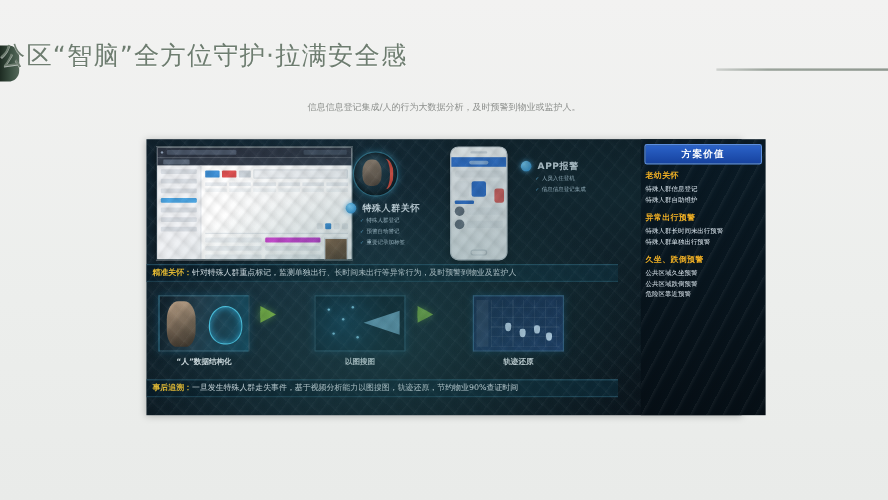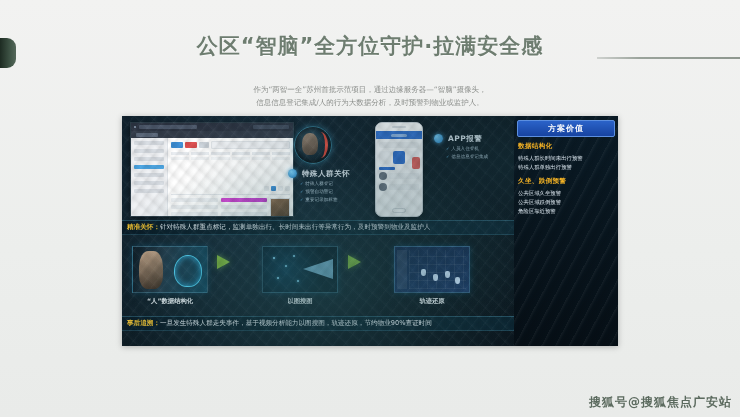--- a/index.html
+++ b/index.html
@@ -13,22 +13,22 @@
 
   
   .left-tab{
     position:absolute;left:0;top:38px;width:16px;height:30px;
     background:linear-gradient(90deg,#1d2b22 0%,#3d5244 60%,#55685a 100%);
     border-radius:0 9px 9px 0;
   }
 
   
   .title{
-    position:absolute;left:0;right:0;top:32px;text-align:center;
-    font-size:21px;font-weight:bold;color:#6e7d70;letter-spacing:1px;
+    position:absolute;left:0;right:0;top:32px;
+    font-size:21px;font-weight:normal;color:#6e7d70;letter-spacing:1px;
     text-shadow:0 1px 0 rgba(255,255,255,.6);
   }
   .title-rule{
     position:absolute;right:0;top:57px;width:143px;height:2px;
     background:linear-gradient(90deg,#cfd2cf 0%,#9aa39b 30%,#8e978f 100%);
   }
 
   .subtitle{
     position:absolute;left:0;right:0;top:83px;text-align:center;
     font-size:7.5px;line-height:13px;color:#8c8f8c;
@@ -163,21 +163,21 @@
   .pimg3{width:74px;height:45px;background:linear-gradient(160deg,#13264a 0%,#1b3866 100%);position:relative;overflow:hidden;}
   .pimg3 .m{position:absolute;left:14px;top:3px;right:3px;bottom:3px;background:repeating-linear-gradient(90deg,rgba(255,255,255,.07) 0 1px,transparent 1px 9px),repeating-linear-gradient(0deg,rgba(255,255,255,.07) 0 1px,transparent 1px 8px);}
   .pimg3 .sidebar{position:absolute;left:2px;top:3px;width:10px;bottom:3px;background:rgba(255,255,255,.09);}
   .pimg3 .pin{position:absolute;width:5px;height:7px;background:#cfe6ff;border-radius:2px 2px 50% 50%;}
   .plabel{margin-top:4px;font-size:6.3px;font-weight:bold;color:#f0f6fa;}
   .arrow{position:absolute;top:17px;width:0;height:0;border-top:7px solid transparent;border-bottom:7px solid transparent;border-left:13px solid #7fb83c;filter:drop-shadow(0 0 3px rgba(140,220,80,.5));}
   .arrow::before{content:"";position:absolute;left:-13px;top:-3px;width:8px;height:6px;background:#7fb83c;}
 
   
   .panel{
-    position:absolute;left:514px;top:116px;width:104px;height:230px;
+    position:absolute;left:534px;top:116px;width:104px;height:230px;
     background:linear-gradient(180deg,#0a1b26 0%,#060f16 100%);
     overflow:hidden;
   }
   .panel::after{
     content:"";position:absolute;inset:0;
     background:repeating-linear-gradient(118deg, rgba(255,255,255,.05) 0px, rgba(255,255,255,0) 3px, rgba(0,0,0,.08) 6px, rgba(255,255,255,0) 12px);
     pointer-events:none;
   }
   .panel-hd{
     position:relative;z-index:2;margin:4px 3px 0;height:15px;
@@ -201,21 +201,20 @@
 <body>
 
 <div class="slide">
 
   <div class="left-tab"></div>
 
   <div class="title">公区“智脑”全方位守护·拉满安全感</div>
   <div class="title-rule"></div>
 
   <div class="subtitle">
-    <div>作为“两智一全”苏州首批示范项目，通过边缘服务器—“智脑”摄像头，</div>
     <div>信息信息登记集成/人的行为大数据分析，及时预警到物业或监护人。</div>
   </div>
 
   <div class="board">
 
     <div class="top-zone">
 
       <div class="dash">
         <div class="dash-top">
           <span class="dt-dot"></span>
@@ -380,30 +379,34 @@
 
     <div class="cap cap2">
       <span class="k">事后追溯：</span>
       <span class="v">一旦发生特殊人群走失事件，基于视频分析能力以图搜图，轨迹还原，节约物业90%查证时间</span>
     </div>
   </div>
 
   <div class="panel">
     <div class="panel-hd">方案价值</div>
 
-
     <div class="grp">
-      <div class="grp-t">数据结构化</div>
+      <div class="grp-t">老幼关怀</div>
+      <div class="grp-i">特殊人群信息登记</div>
+      <div class="grp-i">特殊人群自助维护</div>
+    </div>
+
+    <div class="grp">
+      <div class="grp-t">异常出行预警</div>
       <div class="grp-i">特殊人群长时间未出行预警</div>
       <div class="grp-i">特殊人群单独出行预警</div>
     </div>
 
     <div class="grp">
       <div class="grp-t">久坐、跌倒预警</div>
       <div class="grp-i">公共区域久坐预警</div>
       <div class="grp-i">公共区域跌倒预警</div>
       <div class="grp-i">危险区靠近预警</div>
     </div>
 
   </div>
 
-  <div class="wm">搜狐号@搜狐焦点广安站</div>
 </div>
 
 </body></html>

